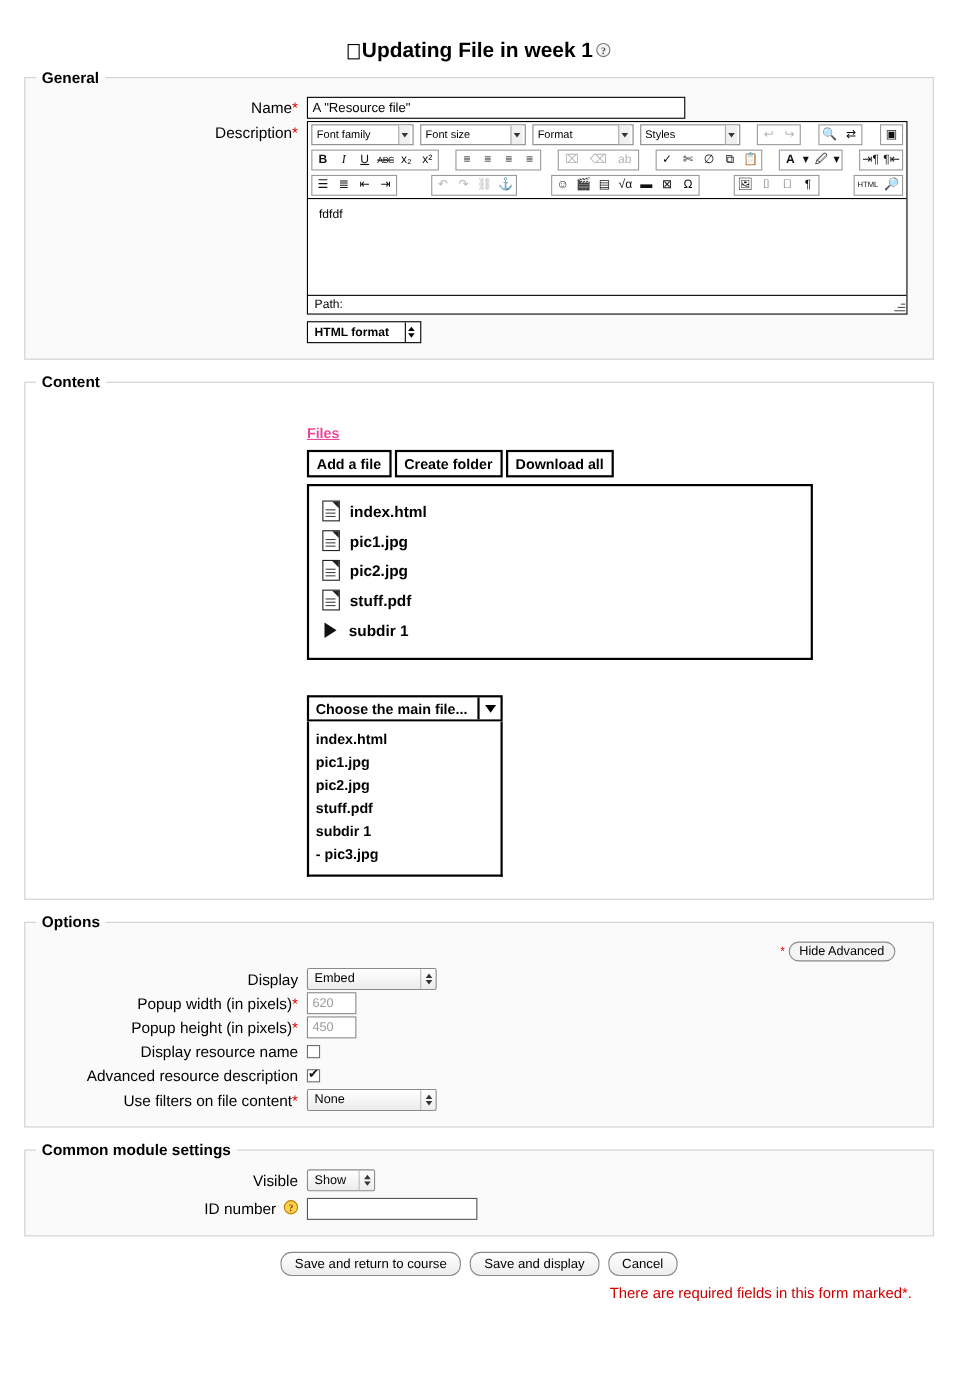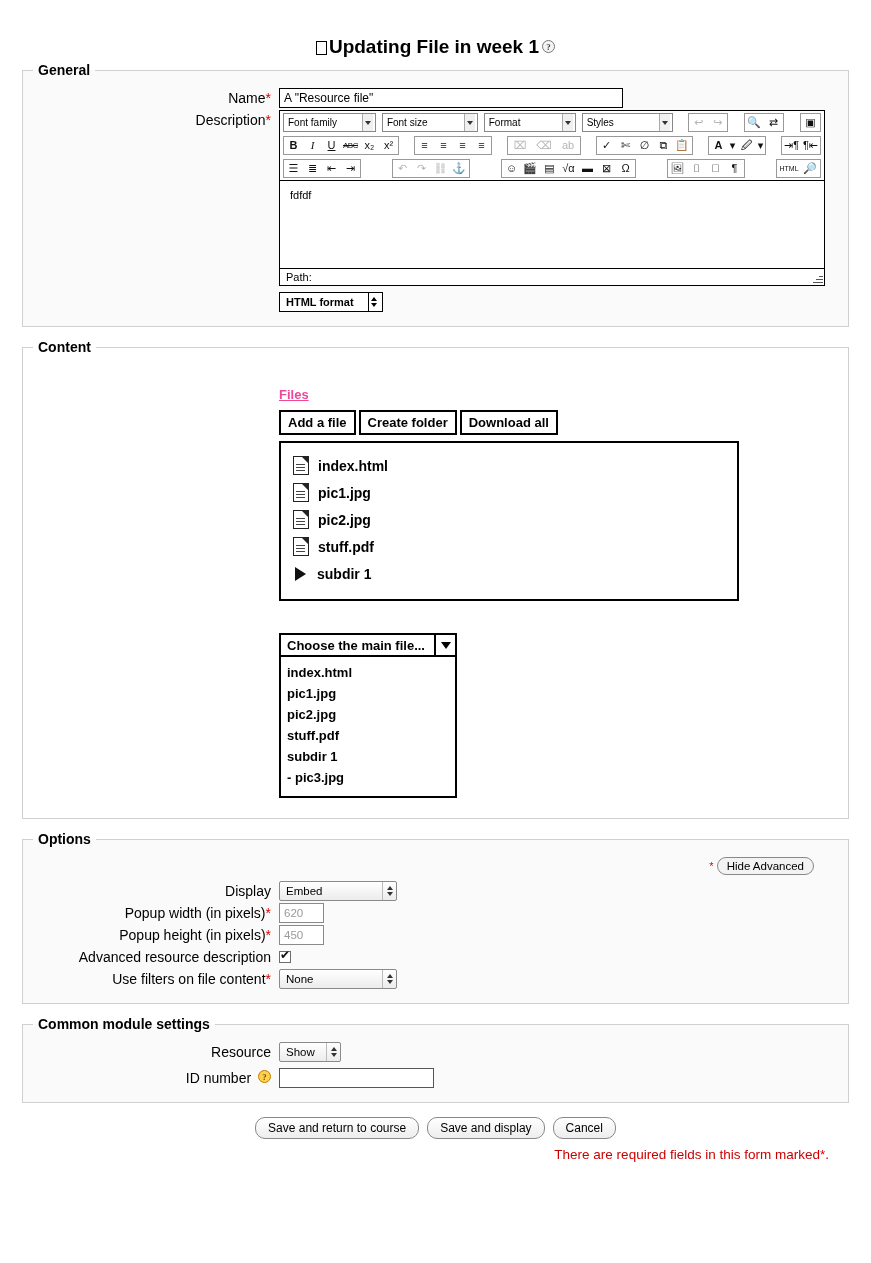--- a/index.html
+++ b/index.html
@@ -641,20 +641,24 @@
   <div class="row">
     <div class="lab"><span>Popup width (in pixels)</span><span class="req">*</span></div>
     <input class="num-input" value="620" style="">
   </div>
 
   <div class="row">
     <div class="lab"><span>Popup height (in pixels)</span><span class="req">*</span></div>
     <input class="num-input" value="450" style="">
   </div>
 
+  <div class="row">
+    <div class="lab">Display resource name</div>
+    <span class="cb"></span>
+  </div>
 
   <div class="row">
     <div class="lab">Advanced resource description</div>
     <span class="cb checked"></span>
   </div>
 
   <div class="row">
     <div class="lab"><span>Use filters on file content</span><span class="req">*</span></div>
     <div class="msel w-filters">
       <span class="cap">None</span>
@@ -663,21 +667,21 @@
           <span class="dn"></span>
         </span>
     </div>
   </div>
 </fieldset>
 
 <fieldset class="box">
   <legend>Common module settings</legend>
 
   <div class="row">
-    <div class="lab">Resource</div>
+    <div class="lab">Visible</div>
     <div class="msel w-visible">
       <span class="cap">Show</span>
       <span class="sp">
           <span class="up"></span>
           <span class="dn"></span>
         </span>
     </div>
   </div>
 
   <div class="row" style="margin-top:6px">

